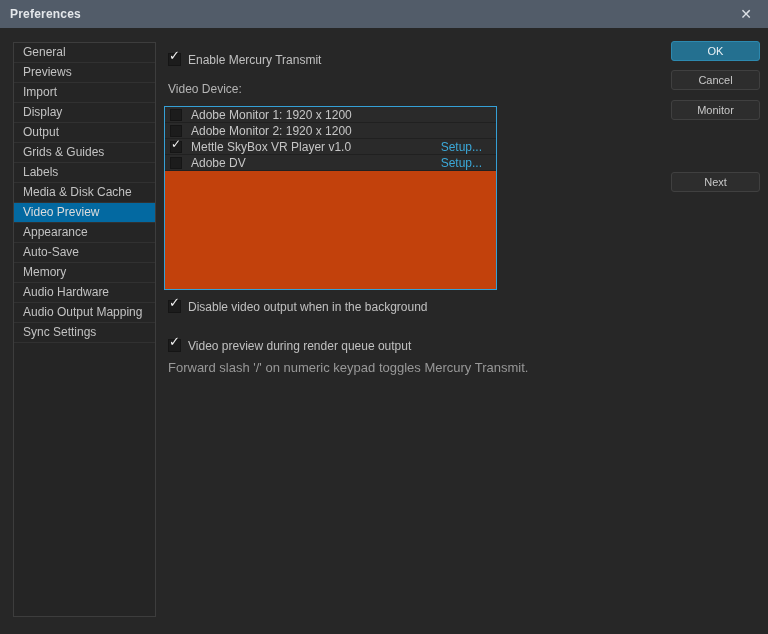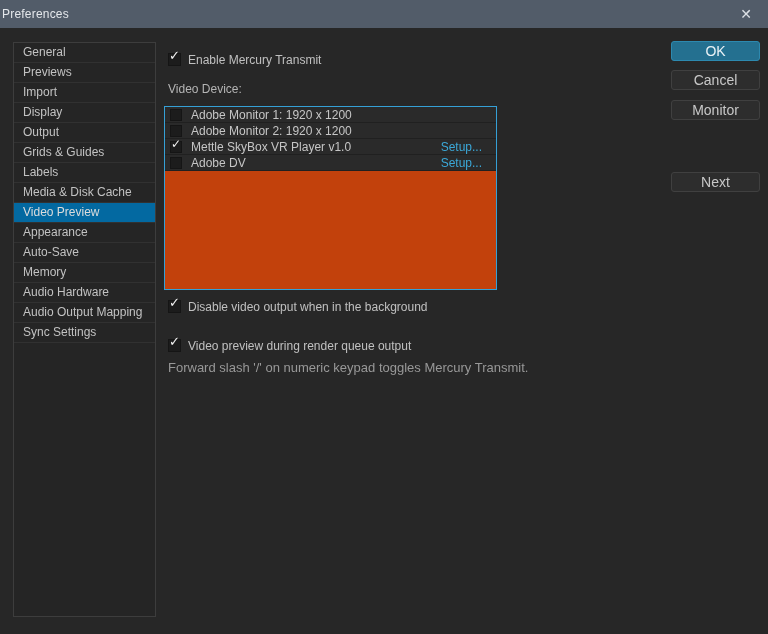--- a/index.html
+++ b/index.html
@@ -10,21 +10,21 @@
     overflow: hidden;
   }
   .dialog { position: absolute; left: 0; top: 0; width: 768px; height: 634px; background: #272727; }
 
   
   .titlebar {
     position: absolute; left: 0; top: 0; width: 768px; height: 28px;
     background: #525c69;
     display: flex; align-items: center;
   }
-  .titlebar .title { color: #e4e7eb; font-size: 12px; padding-left: 2px; letter-spacing: 0.2px; }
+  .titlebar .title { color: #e4e7eb; font-size: 12px; padding-left: 10px; letter-spacing: 0.2px; font-weight: bold; }
   .titlebar .close {
     position: absolute; right: 10px; top: 0; width: 24px; height: 28px;
     color: #dde1e6; font-size: 14px; text-align: center; line-height: 28px; cursor: pointer;
   }
 
   
   .sidebar {
     position: absolute; left: 13px; top: 42px; width: 143px; height: 575px;
     background: #252525; border: 1px solid #3d3d3d;
   }
@@ -83,21 +83,21 @@
 
   .hint {
     position: absolute; left: 168px; top: 360px;
     color: #989898; font-size: 13px; white-space: nowrap;
   }
 
   
   .btn {
     position: absolute; left: 671px; width: 89px; height: 20px;
     background: #2d2d2d; border: 1px solid #404040; border-radius: 3px;
-    color: #c8c8c8; font-size: 14px; text-align: center; line-height: 18px;
+    color: #c8c8c8; font-size: 11px; text-align: center; line-height: 18px;
     cursor: pointer;
   }
   .btn.primary {
     background: #247090; border-color: #2d89af; color: #eaf2f6;
   }
 </style>
 </head>
 <body>
 
 <div class="dialog">

